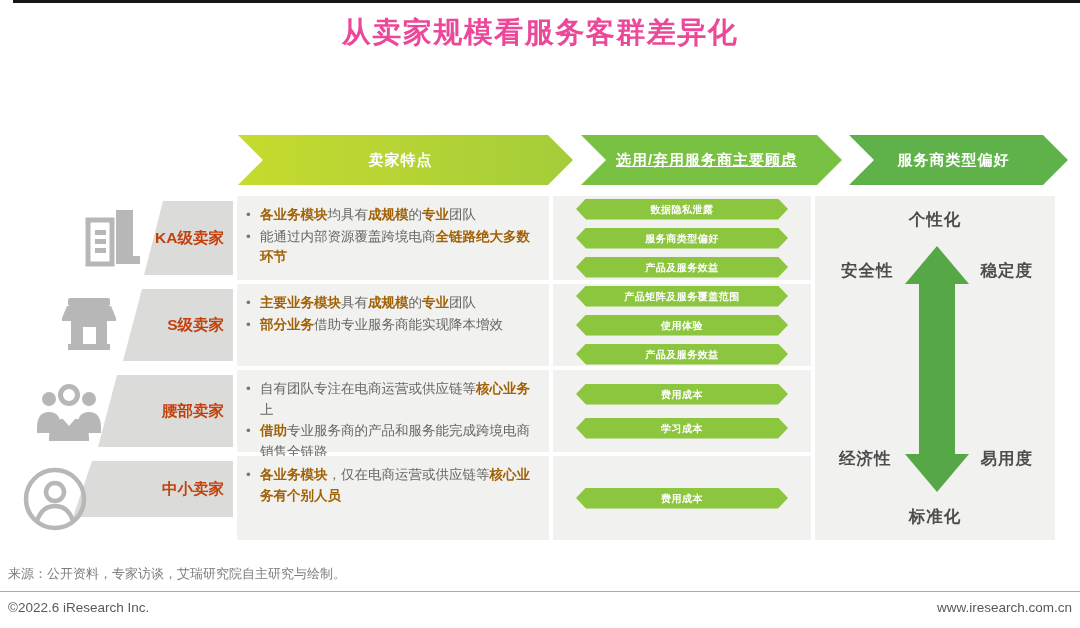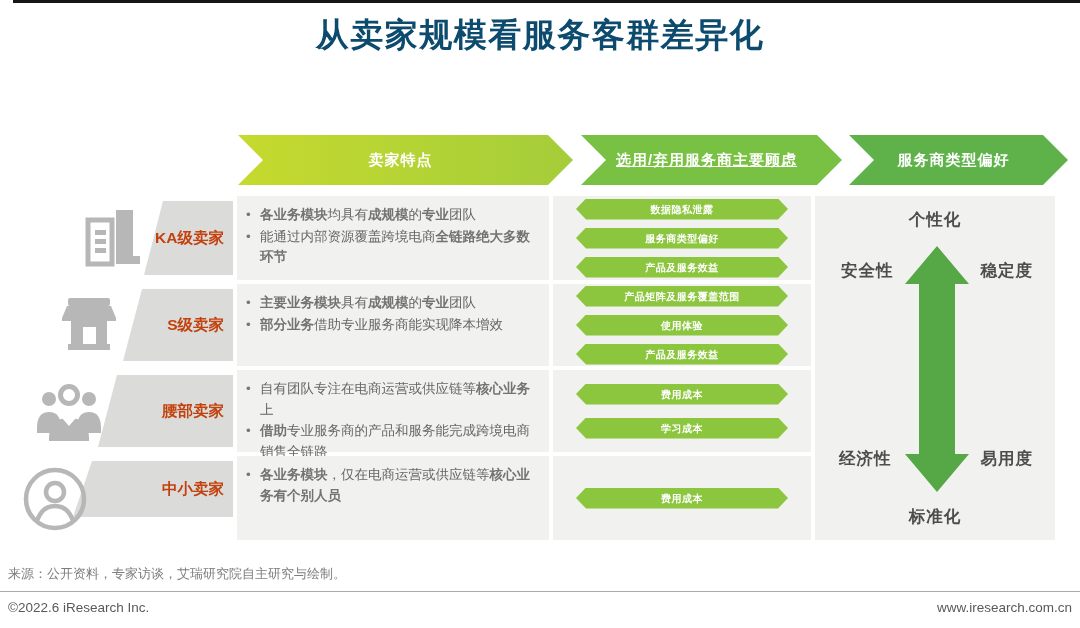--- a/index.html
+++ b/index.html
@@ -3,21 +3,21 @@
 <meta charset="utf-8">
 <style>
   * { margin:0; padding:0; box-sizing:border-box; }
   html,body { background:#fff; }
   body { font-family:"Liberation Sans","DejaVu Sans",sans-serif; }
   .page { position:relative; width:1080px; height:628px; background:#fff; overflow:hidden; }
 
   .top-strip { position:absolute; left:13px; right:0; top:0; height:3px; background:#161616; }
 
   .title { position:absolute; top:13px; left:0; width:100%; text-align:center;
-           font-size:33px; font-weight:bold; color:#0c4a6e; letter-spacing:1.5px; }
+           font-size:29px; font-weight:bold; color:#ec4899; letter-spacing:1.5px; }
 
   
   .hband { position:absolute; top:135px; height:50px; display:flex; align-items:center; justify-content:center;
            color:#fff; font-weight:bold; font-size:15px; letter-spacing:1px;
            clip-path: polygon(0 0, calc(100% - 25px) 0, 100% 50%, calc(100% - 25px) 100%, 0 100%, 25px 50%); }
   .hband span { padding-right:10px; }
   .h1 { left:238px; width:335px; background:linear-gradient(90deg, var(--header1a), var(--header1b)); }
   .h2 { left:581px; width:261px; background:var(--header2);text-decoration:underline; }
   .h3 { left:849px; width:219px; background:var(--header3); }
 
@@ -41,21 +41,21 @@
   .concern-cell[data-row="2"] { gap:13px; }
   .r0 { top:196px; height:84px; }
   .r1 { top:284px; height:82px; }
   .r2 { top:370px; height:82px; }
   .r3 { top:456px; height:84px; }
 
   .feature-list { list-style:none; }
   .feature-list li { position:relative; padding-left:17px; font-size:13.5px; line-height:1.52;
                      color:#666; margin-bottom:1px; }
   .feature-list li::before { content:"•"; position:absolute; left:3px; top:0; color:#777; }
-  .feature-list .b { font-weight:bold; color:#737373; }
+  .feature-list .b { font-weight:bold; color:#a16207; }
 
   .badge { width:212px; height:21px; line-height:21px; flex:0 0 auto; background:var(--badge);
            color:#fff; font-weight:bold; font-size:10px; text-align:center; letter-spacing:0.5px;
            clip-path: polygon(10px 0, calc(100% - 10px) 0, 100% 50%, calc(100% - 10px) 100%, 10px 100%, 0 50%); }
 
   
   .pref-cell { left:815px; top:196px; width:240px; height:344px; }
   .pref-label { position:absolute; font-weight:bold; font-size:16.5px; color:#4d4d4d; letter-spacing:1px; }
   .pl-top { top:13px; left:0; width:100%; text-align:center; }
   .pl-ul { top:64px; left:26px; }

